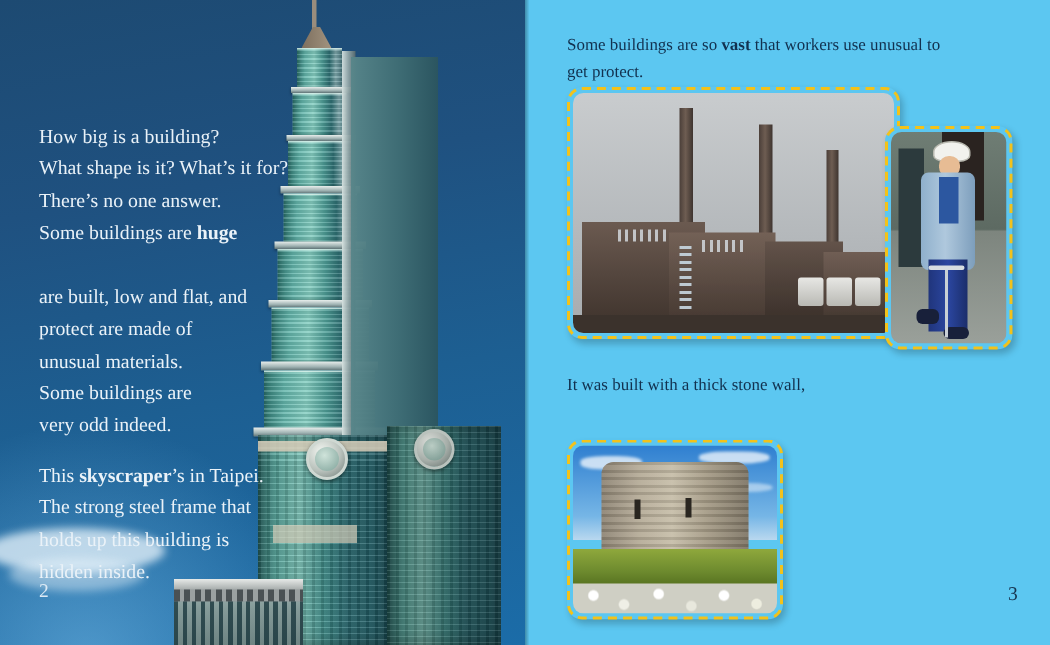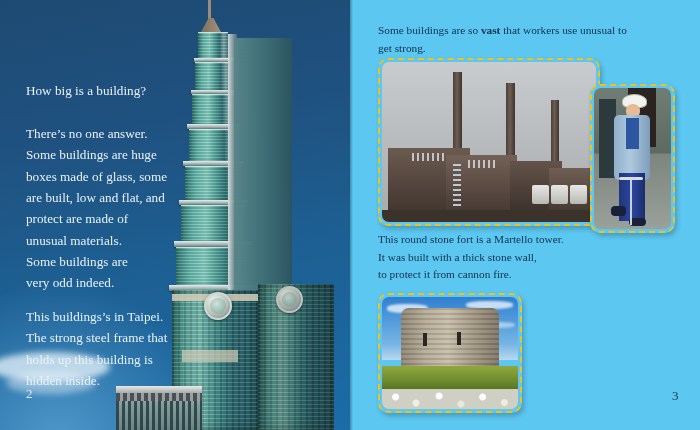--- a/index.html
+++ b/index.html
@@ -47,21 +47,21 @@
     background:repeating-linear-gradient(to right,rgba(40,70,75,.9) 0 3px,rgba(150,185,180,.55) 3px 6px);}
 
   
   #title{position:absolute;left:24px;top:22px;width:190px;
     font-family:"DejaVu Sans",sans-serif;font-weight:bold;font-size:25px;line-height:1.03;
     color:#FFD21A;letter-spacing:-.3px;
     text-shadow:1px 2px 0 rgba(10,35,60,.55);}
   #left-body{position:absolute;left:26px;top:80px;width:185px;
     color:#EAF2F8;font-family:"Liberation Serif",serif;font-size:13.2px;line-height:1.62;}
   #left-body p{margin:0 0 12px 0;}
-  #left-body b{font-weight:normal;}
+  #left-body b{font-weight:bold;}
   #pagenum-left{position:absolute;left:26px;top:386px;color:#dbe9f5;font-size:13px;
     font-family:"Liberation Serif",serif;}
 
   
   #right-page{position:absolute;left:350px;top:0;width:350px;height:430px;overflow:hidden;
     background:#5CC7F1;}
   #gutter{position:absolute;left:350px;top:0;width:3px;height:430px;
     background:linear-gradient(90deg,rgba(0,0,0,.30),rgba(0,0,0,0));}
   .rtext{position:absolute;color:#12314F;font-family:"Liberation Serif",serif;
     font-size:11.3px;line-height:1.55;}
@@ -160,46 +160,46 @@
         <div class="teeth"></div>
         <div class="glass"></div>
       </div>
     </div>
 
     <h1 id="title"><span></span></h1>
 
     <div id="left-body">
       <p>
         <span>How big is a building?</span><br>
-        <br>
+        <span>What shape is it? What’s it for?</span><br>
         <span>There’s no one answer.</span><br>
         <span>Some buildings are </span><b>huge</b><br>
-        <span>boxes made of glass, some</span><br>
+        <br>
         <span>are built, low and flat, and</span><br>
         <span>protect are made of</span><br>
         <span>unusual materials.</span><br>
         <span>Some buildings are</span><br>
         <span>very odd indeed.</span>
       </p>
       <p>
-        <span>This </span><b>buildings</b><span>’s in Taipei.</span><br>
+        <span>This </span><b>skyscraper</b><span>’s in Taipei.</span><br>
         <span>The strong steel frame that</span><br>
         <span>holds up this building is</span><br>
         <span>hidden inside.</span>
       </p>
     </div>
 
     <div id="pagenum-left">2</div>
   </div>
 
   <div id="right-page">
 
     <div class="rtext" style="left:28px;top:22px;width:310px;">
       <span>Some buildings are so </span><b>vast</b><span> that workers use unusual to</span><br>
-      <span>get strong.</span>
+      <span>get protect.</span>
     </div>
 
     <div class="photo" style="left:28px;top:58px;width:214px;height:160px;">
       <div class="inner">
         <div id="ps-sky"></div>
         <div class="chimney" style="left:33%;top:6%;width:4.5%;height:56%;"></div>
         <div class="chimney" style="left:58%;top:13%;width:4%;height:50%;"></div>
         <div class="chimney" style="left:79%;top:24%;width:3.5%;height:42%;"></div>
         <div class="psblock" style="left:3%;top:54%;width:38%;height:40%;"></div>
         <div class="psblock" style="left:30%;top:58%;width:33%;height:36%;filter:brightness(1.08);"></div>
@@ -226,23 +226,22 @@
         <div class="scp" style="left:42%;top:21%;width:16%;height:22%;background:#2C57A0;"></div>
         <div class="scp" style="left:33%;top:60%;width:33%;height:34%;background:linear-gradient(90deg,#20357C,#2B46A0 50%,#1B2E6B);"></div>
         <div class="scp" style="left:22%;top:84%;width:20%;height:7%;border-radius:4px;background:#18203A;"></div>
         <div class="scp" style="left:46%;top:92%;width:22%;height:6%;border-radius:4px;background:#18203A;"></div>
         <div class="scp" style="left:33%;top:63%;width:30%;height:2.5%;background:#D7DDE1;border-radius:2px;"></div>
         <div class="scp" style="left:47%;top:65%;width:3%;height:32%;background:#C9D0D5;"></div>
       </div>
     </div>
 
     <div class="rtext" style="left:28px;top:231px;width:300px;">
-      <span>This round stone fort is a Martello tower.</span><br>
+      <br>
       <span>It was built with a thick stone wall,</span><br>
-      <span>to protect it from cannon fire.</span>
     </div>
 
     <div class="photo" style="left:28px;top:293px;width:136px;height:112px;">
       <div class="inner">
         <div id="mt-sky"></div>
         <div class="mtcloud" style="left:4%;top:6%;width:30%;height:8%;"></div>
         <div class="mtcloud" style="left:62%;top:4%;width:34%;height:7%;"></div>
         <div class="mtcloud" style="left:70%;top:22%;width:28%;height:6%;opacity:.65;"></div>
         <div id="mt-tower"></div>
         <div class="mtslit" style="left:30%;top:32%;"></div>

